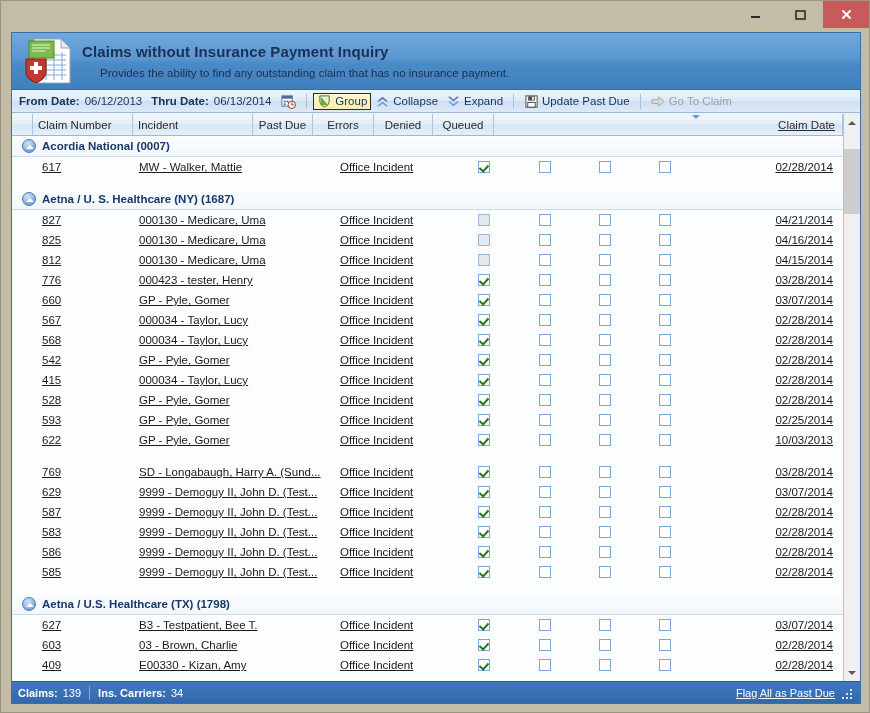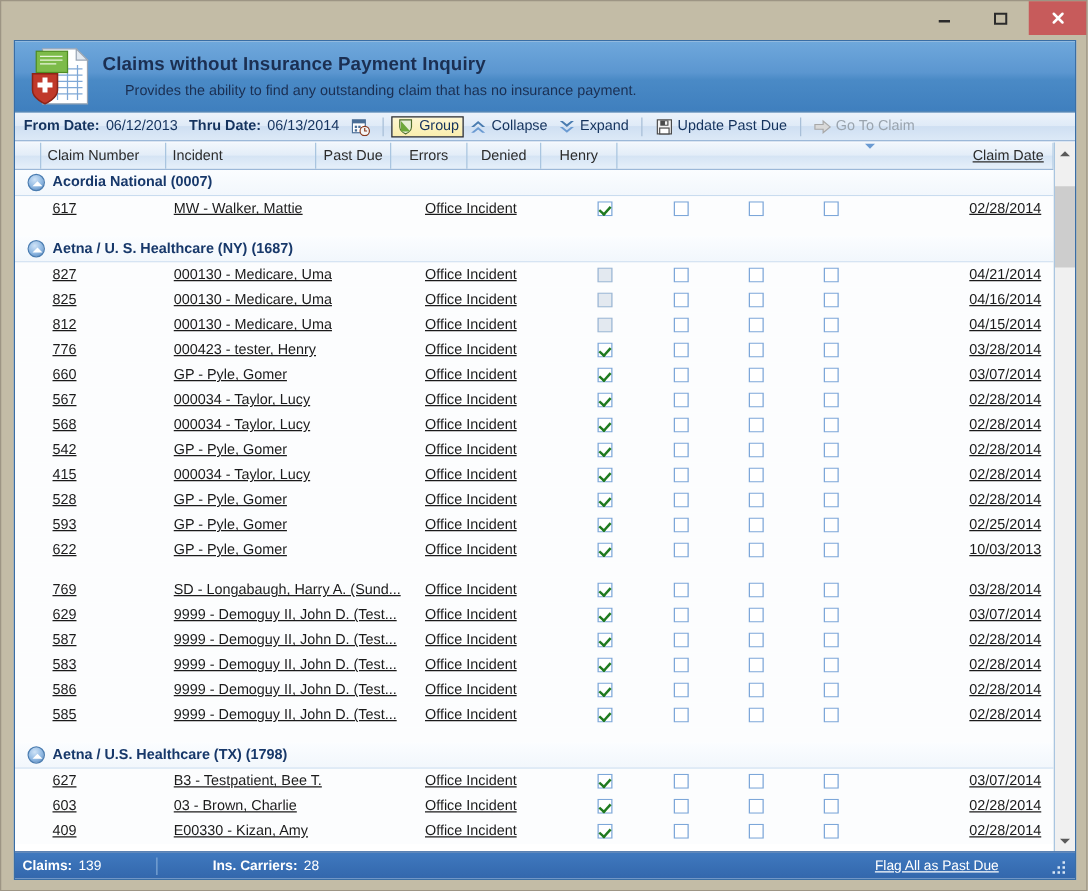--- a/index.html
+++ b/index.html
@@ -179,21 +179,20 @@
     background: #cdcdcd;
   }
   
   .statusbar {
     position: absolute; left: 0; right: 0; bottom: 0; height: 22px;
     background: linear-gradient(to bottom, #3f79bf 0%, #3367ac 100%);
     border-top: 1px solid #2a5c9c;
     display: flex; align-items: center;
     font-size: 11px; color: #ffffff;
     padding: 0 6px;
-    gap: 36px;
   }
   .sb-item { display: flex; align-items: center; gap: 5px; }
   .sb-key { font-weight: bold; }
   .sb-div { width: 1px; height: 14px; background: #7fa8d6; margin: 0 8px; }
   .sb-spacer { flex: 1 1 auto; }
   .sb-link {
     color: #ffffff; text-decoration: underline; cursor: pointer; font-size: 11px;
   }
   .grip {
     width: 12px; height: 12px; margin-left: 7px; position: relative;
@@ -336,21 +335,21 @@
             <div class="ch center" style="width: 60px; flex: 0 0 60px;">
               <span>Past Due</span>
             </div>
             <div class="ch center" style="width: 61px; flex: 0 0 61px;">
               <span>Errors</span>
             </div>
             <div class="ch center" style="width: 59px; flex: 0 0 59px;">
               <span>Denied</span>
             </div>
             <div class="ch center" style="width: 61px; flex: 0 0 61px;">
-              <span>Henry</span>
+              <span>Queued</span>
             </div>
             <div class="ch right" style="width: 140px; flex: 1 1 auto; text-decoration: underline;">
               <span>Claim Date</span>
               <div class="sort-tri"></div>
             </div>
           </div>
         <div class="rows" id="rows">
             <div class="grp">
               <span class="grp-toggle"></span>
               <span>Acordia National (0007)</span>
@@ -798,21 +797,21 @@
     </div>
 
     <div class="statusbar">
       <span class="sb-item">
         <span class="sb-key">Claims:</span>
         <span>139</span>
       </span>
       <span class="sb-div"></span>
       <span class="sb-item">
         <span class="sb-key">Ins. Carriers:</span>
-        <span>28</span>
+        <span>34</span>
       </span>
       <span class="sb-spacer"></span>
       <span class="sb-link">Flag All as Past Due</span>
       <span class="grip">
         <i style="left:8px;top:2px"></i>
           <i style="left:4px;top:6px"></i>
           <i style="left:8px;top:6px"></i>
         <i style="left:0px;top:10px"></i>
           <i style="left:4px;top:10px"></i>
           <i style="left:8px;top:10px"></i>

